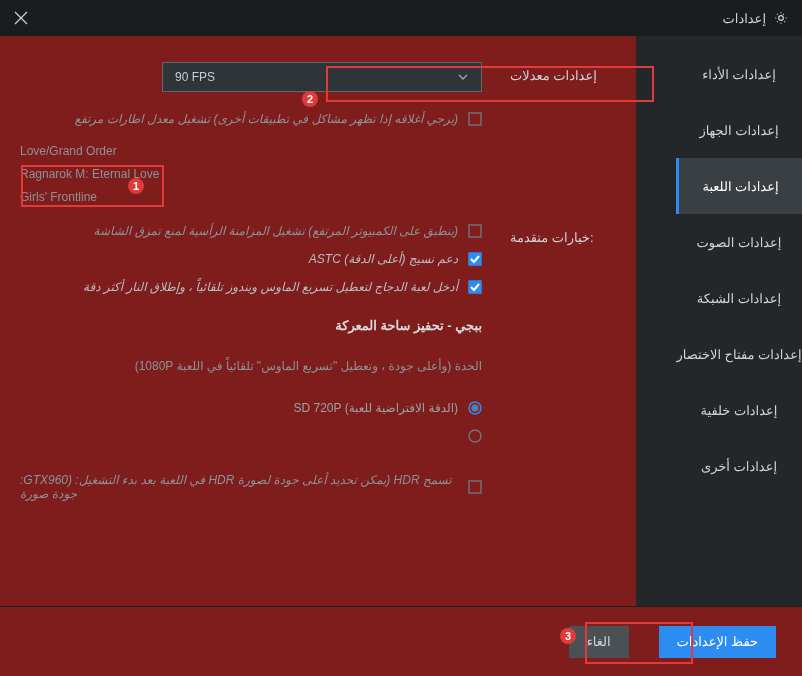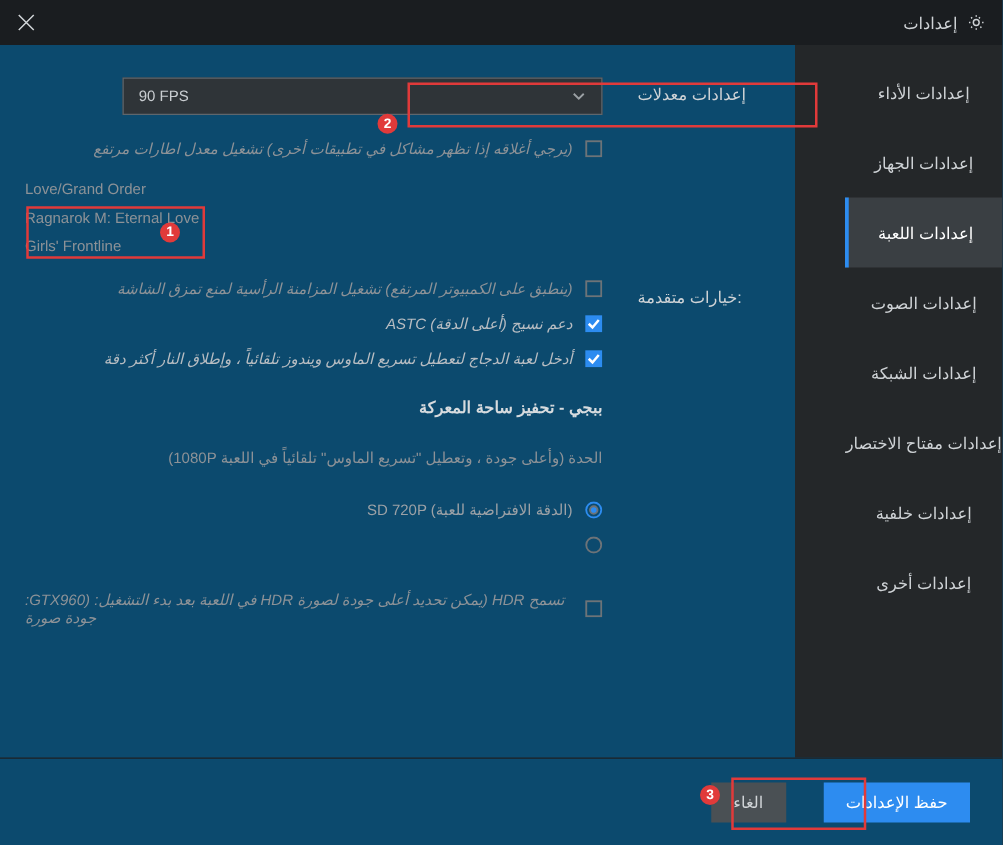--- a/index.html
+++ b/index.html
@@ -1,33 +1,33 @@
 <!DOCTYPE html>
 <html><head>
 <meta charset="utf-8">
 <style>
 * { margin: 0; padding: 0; box-sizing: border-box; }
 body { font-family: Tahoma, Arial, sans-serif; background: #2a2f33; width: 802px; height: 676px; overflow: hidden; direction: rtl; }
-.window { width: 100%; height: 100%; display: flex; flex-direction: column; background: #0c4a6e; }
+.window { width: 100%; height: 100%; display: flex; flex-direction: column; background: #7f1d1d; }
 .titlebar { height: 36px; background: #1a1d20; display: flex; align-items: center; justify-content: space-between; padding: 0 14px; color: #cfd3d6; }
 .titlebar-left { display: flex; align-items: center; gap: 8px; }
 .title-icon { width: 14px; height: 14px; }
 .title-text { font-size: 13px; }
 .close-btn { width: 14px; height: 14px; stroke: #cfd3d6; cursor: pointer; }
 .body { flex: 1; display: flex; flex-direction: row; }
 .sidebar { width: 166px; background: #242729; display: flex; flex-direction: column; padding-top: 10px; }
 .sidebar-item { height: 56px; display: flex; align-items: center; justify-content: center; font-size: 13px; color: #cfd3d6; cursor: pointer; position: relative; margin-left: 40px; }
 .sidebar-item.active { background: #3a3f43; color: #fff; border-left: 3px solid #2d8cf0; }
 .content { flex: 1; padding: 26px 30px 10px 20px; overflow-y: auto; color: #aeb3b8; font-size: 12px; }
 .content::-webkit-scrollbar { width: 6px; }
 .content::-webkit-scrollbar-thumb { background: #4c5257; }
 .row { display: flex; align-items: flex-start; margin-bottom: 16px; gap: 28px; }
 .row-label { width: 96px; font-size: 13px; color: #cfd3d6; text-align: left; padding-top: 6px; }
 .row-body { flex: 1; display: flex; flex-direction: column; gap: 14px; }
-.select { height: 30px; width: 384px; border: 1px solid #5f666c; background: #2f3438; color: #c9cdd1; display: flex; align-items: center; justify-content: space-between; padding: 0 12px; cursor: pointer; direction: ltr; }
+.select { height: 30px; width: 320px; border: 1px solid #5f666c; background: #2f3438; color: #c9cdd1; display: flex; align-items: center; justify-content: space-between; padding: 0 12px; cursor: pointer; direction: ltr; }
 .chevron { width: 12px; height: 12px; }
 .cb-row { display: flex; align-items: center; gap: 10px; color: #8d9297; font-style: italic; }
 .cb-row.on { color: #b8bdc2; align-items: flex-end; }
 .cb { width: 14px; height: 14px; flex-shrink: 0; }
 .cb rect { fill: none; stroke: #6d7378; stroke-width: 1.5; }
 .cb.checked rect { stroke: #2d8cf0; fill: #2d8cf0; }
 .cb.checked path { stroke: #fff; stroke-width: 2; fill: none; }
 .game-list { direction: ltr; color: #8d9297; font-size: 12px; line-height: 1.9; padding-right: 36px; }
 .section-title { font-size: 13px; color: #d7dbde; font-weight: bold; margin: 8px 0 12px 0; }
 .subtitle { font-size: 12px; color: #8d9297; margin-bottom: 14px; }

